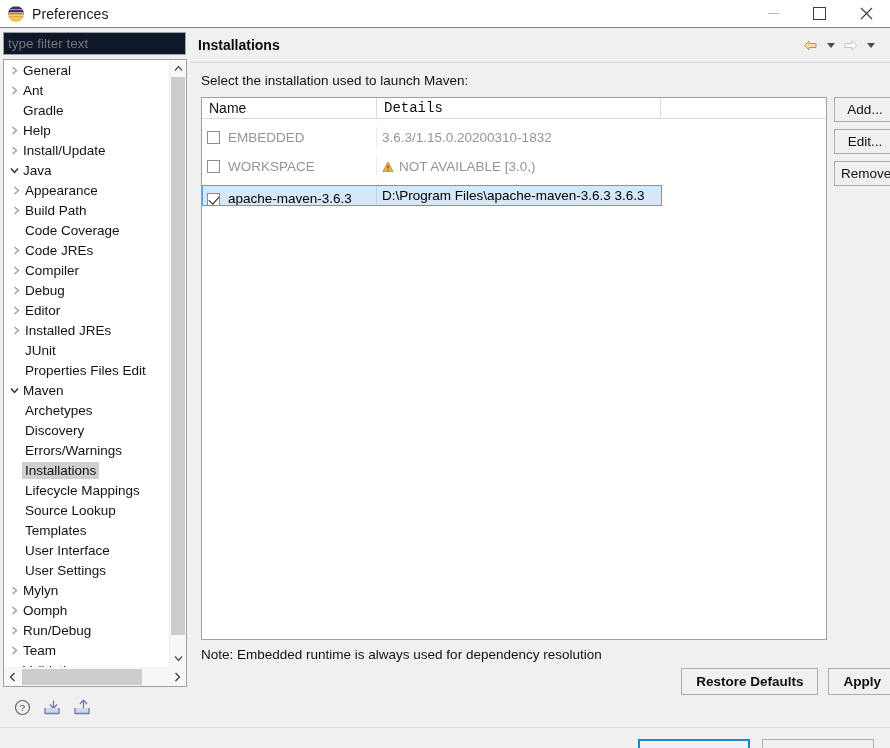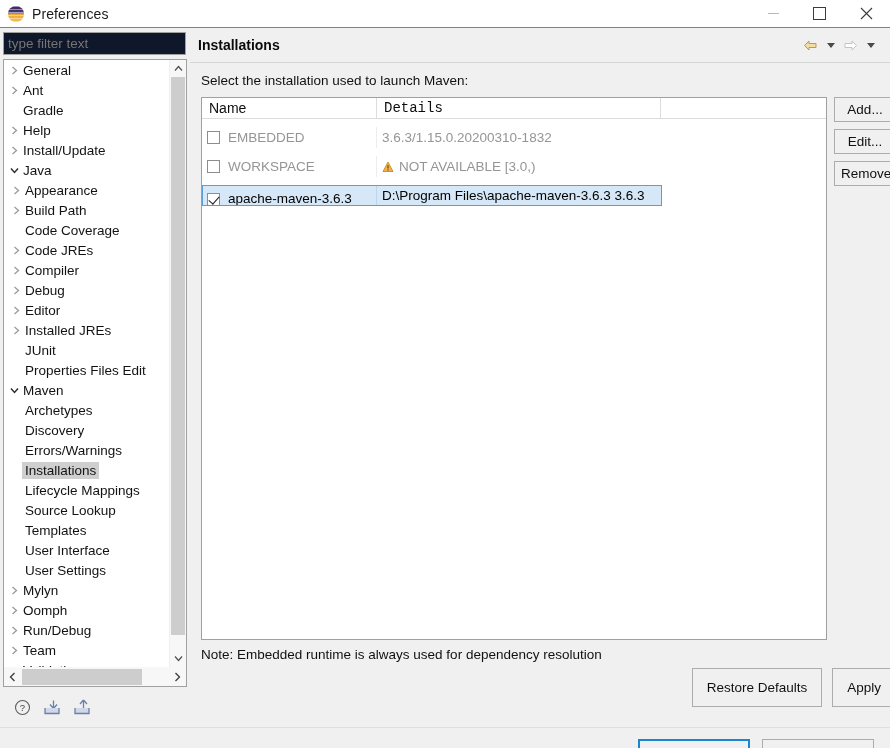--- a/index.html
+++ b/index.html
@@ -379,21 +379,21 @@
     flex: 0 0 auto;
   }
   .apply-row {
     display: flex;
     justify-content: flex-end;
     gap: 10px;
     padding-top: 8px;
     padding-right: 0px;
     flex: 0 0 auto;
   }
-  .btn.lg { height: 39px; padding: 0 14px; }
+  .btn.lg { height: 27px; padding: 0 14px; font-weight: bold; }
 
   
   .footer {
     flex: 0 0 52px;
     height: 52px;
     background: #f0f0f0;
     border-top: 1px solid #dfdfdf;
     display: flex;
     align-items: center;
     justify-content: flex-end;

